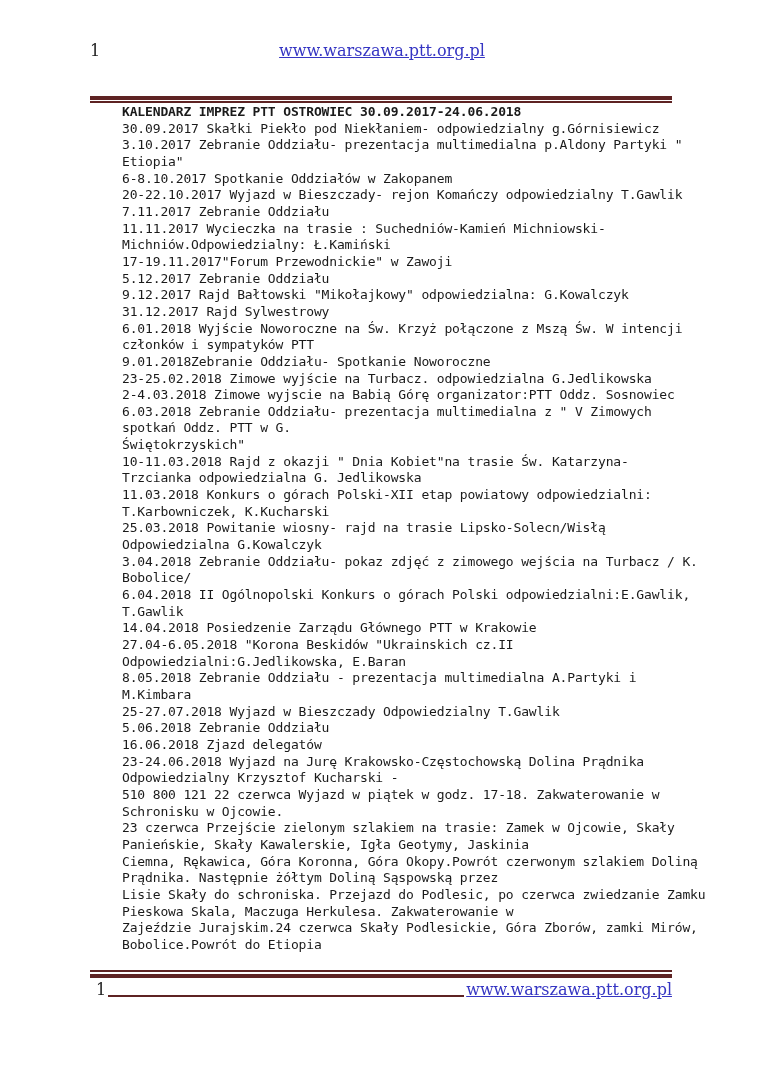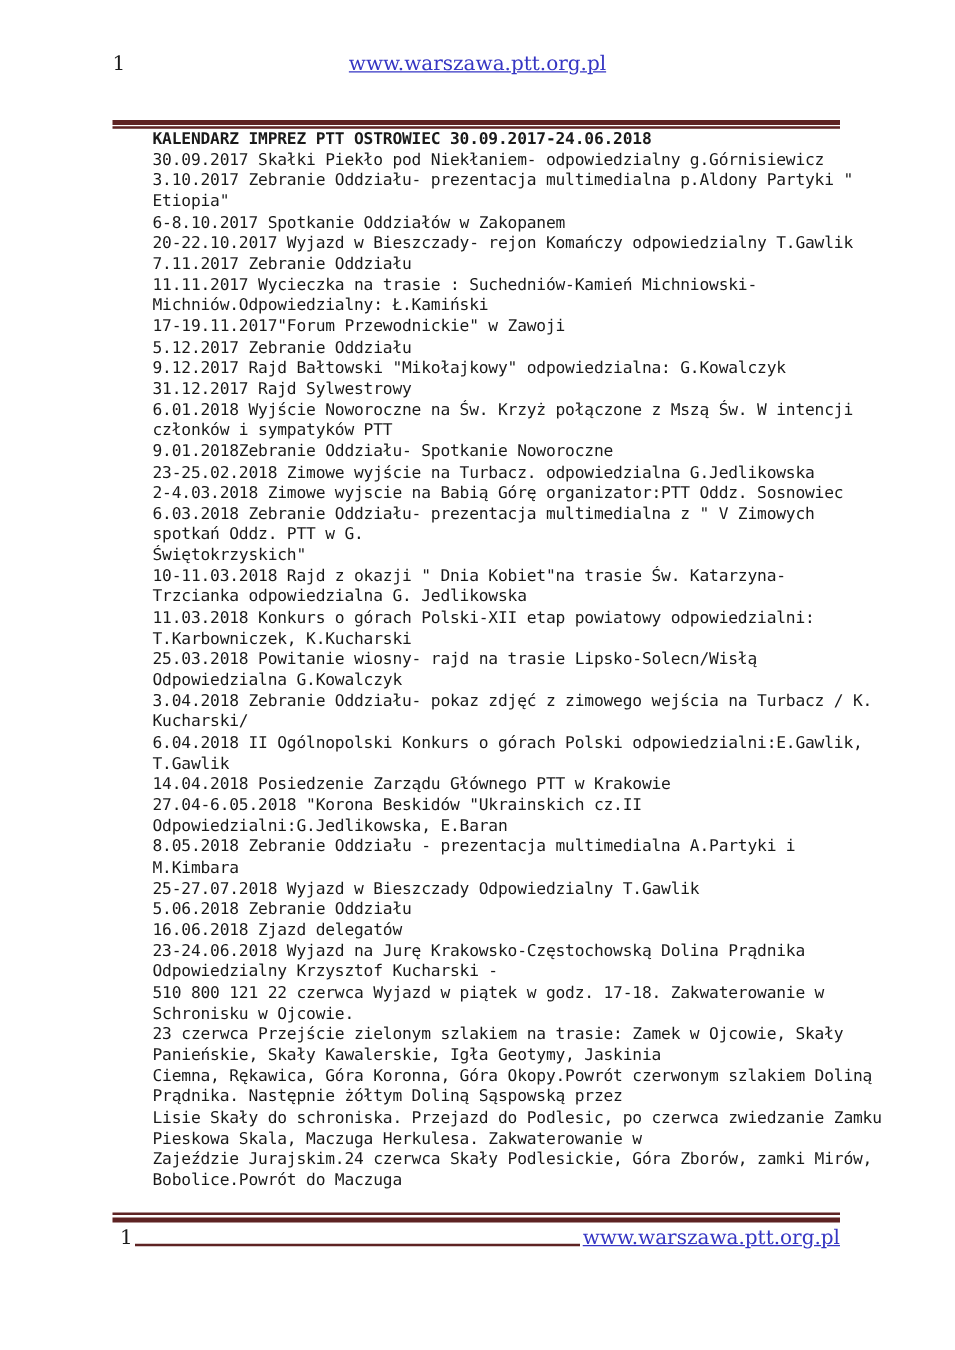--- a/index.html
+++ b/index.html
@@ -130,21 +130,21 @@
         <div class="text-line">6.03.2018 Zebranie Oddziału- prezentacja multimedialna z " V Zimowych</div>
         <div class="text-line">spotkań Oddz. PTT w G.</div>
         <div class="text-line">Świętokrzyskich"</div>
         <div class="text-line">10-11.03.2018 Rajd z okazji " Dnia Kobiet"na trasie Św. Katarzyna-</div>
         <div class="text-line">Trzcianka odpowiedzialna G. Jedlikowska</div>
         <div class="text-line">11.03.2018 Konkurs o górach Polski-XII etap powiatowy odpowiedzialni:</div>
         <div class="text-line">T.Karbowniczek, K.Kucharski</div>
         <div class="text-line">25.03.2018 Powitanie wiosny- rajd na trasie Lipsko-Solecn/Wisłą</div>
         <div class="text-line">Odpowiedzialna G.Kowalczyk</div>
         <div class="text-line">3.04.2018 Zebranie Oddziału- pokaz zdjęć z zimowego wejścia na Turbacz / K.</div>
-        <div class="text-line">Kucharski/</div>
+        <div class="text-line">Bobolice/</div>
         <div class="text-line">6.04.2018 II Ogólnopolski Konkurs o górach Polski odpowiedzialni:E.Gawlik,</div>
         <div class="text-line">T.Gawlik</div>
         <div class="text-line">14.04.2018 Posiedzenie Zarządu Głównego PTT w Krakowie</div>
         <div class="text-line">27.04-6.05.2018 "Korona Beskidów "Ukrainskich cz.II</div>
         <div class="text-line">Odpowiedzialni:G.Jedlikowska, E.Baran</div>
         <div class="text-line">8.05.2018 Zebranie Oddziału - prezentacja multimedialna A.Partyki i</div>
         <div class="text-line">M.Kimbara</div>
         <div class="text-line">25-27.07.2018 Wyjazd w Bieszczady Odpowiedzialny T.Gawlik</div>
         <div class="text-line">5.06.2018 Zebranie Oddziału</div>
         <div class="text-line">16.06.2018 Zjazd delegatów</div>
@@ -152,21 +152,21 @@
         <div class="text-line">Odpowiedzialny Krzysztof Kucharski -</div>
         <div class="text-line">510 800 121 22 czerwca Wyjazd w piątek w godz. 17-18. Zakwaterowanie w</div>
         <div class="text-line">Schronisku w Ojcowie.</div>
         <div class="text-line">23 czerwca Przejście zielonym szlakiem na trasie: Zamek w Ojcowie, Skały</div>
         <div class="text-line">Panieńskie, Skały Kawalerskie, Igła Geotymy, Jaskinia</div>
         <div class="text-line">Ciemna, Rękawica, Góra Koronna, Góra Okopy.Powrót czerwonym szlakiem Doliną</div>
         <div class="text-line">Prądnika. Następnie żółtym Doliną Sąspowską przez</div>
         <div class="text-line">Lisie Skały do schroniska. Przejazd do Podlesic, po czerwca zwiedzanie Zamku</div>
         <div class="text-line">Pieskowa Skala, Maczuga Herkulesa. Zakwaterowanie w</div>
         <div class="text-line">Zajeździe Jurajskim.24 czerwca Skały Podlesickie, Góra Zborów, zamki Mirów,</div>
-        <div class="text-line">Bobolice.Powrót do Maczuga</div>
+        <div class="text-line">Bobolice.Powrót do Etiopia</div>
       </div>
   </div>
 
   <div class="rule-bottom"></div>
 
   <div class="footer-row">
     <span class="footer-page-number">1</span>
     <span class="footer-line"></span>
     <a class="link footer-url">www.warszawa.ptt.org.pl</a>
   </div>

